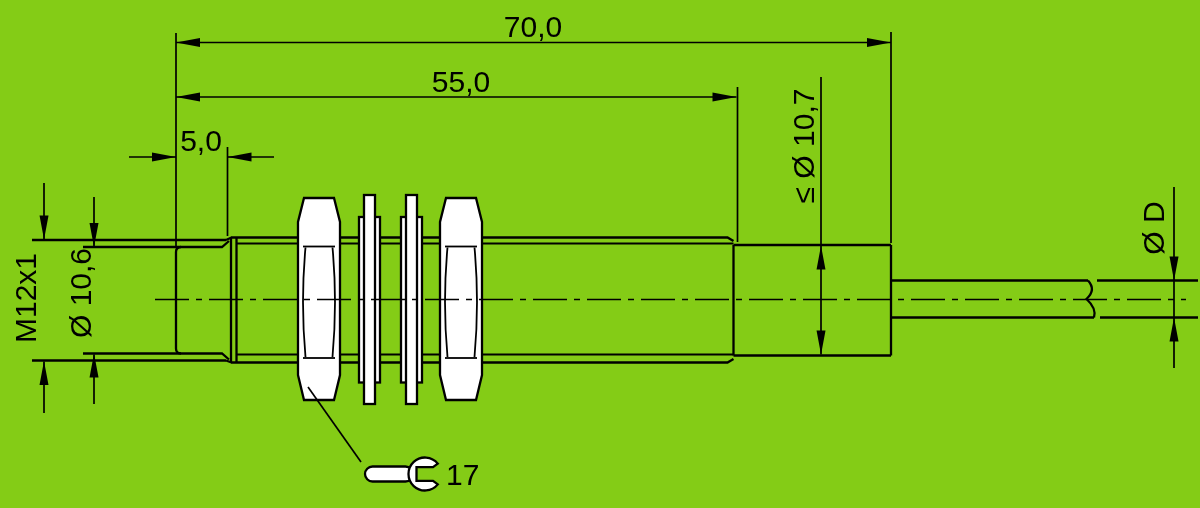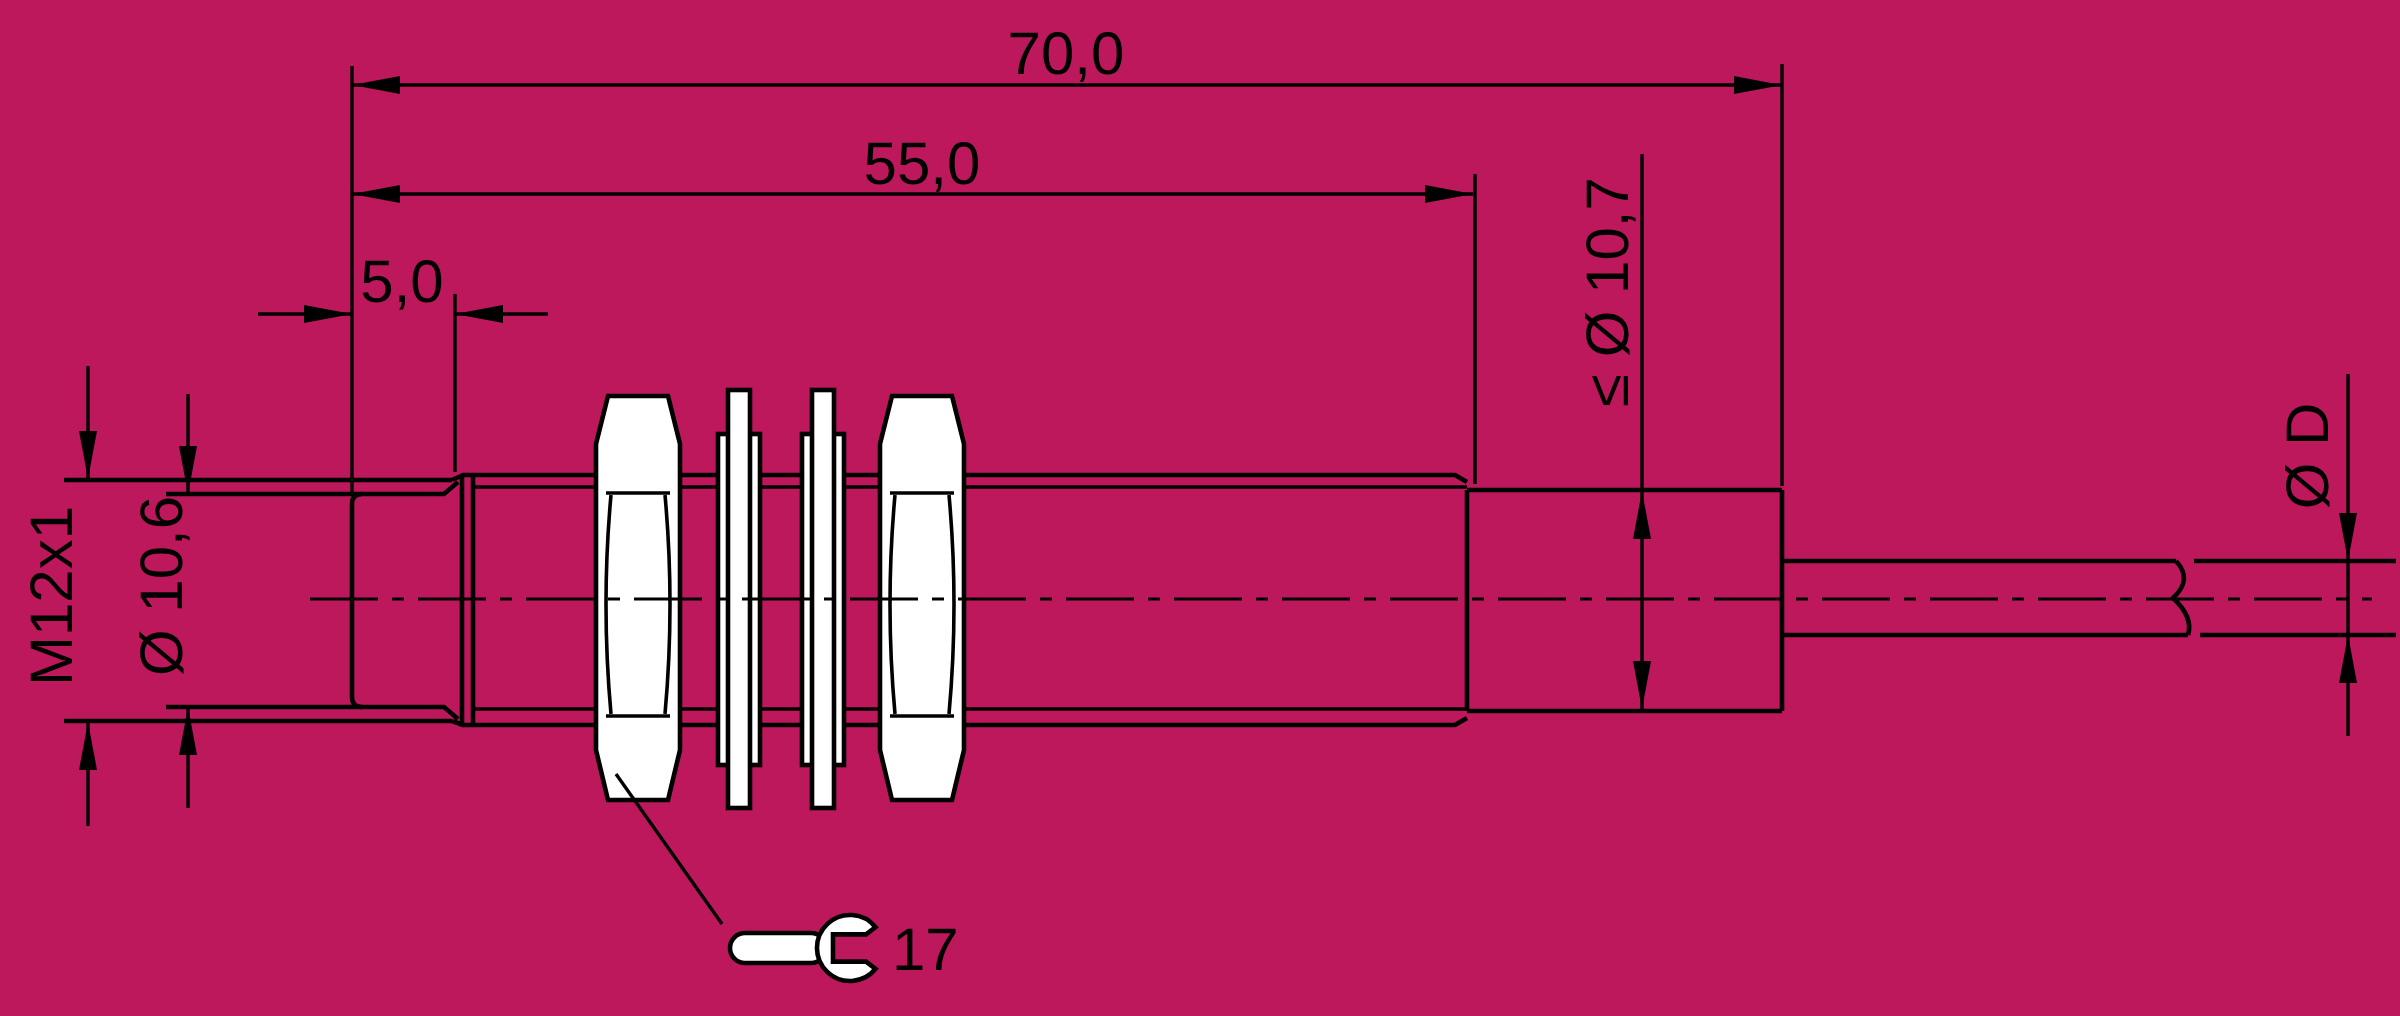--- a/index.html
+++ b/index.html
@@ -4,21 +4,21 @@
 <style>
   html, body {
     margin: 0;
     padding: 0;
     background: #ffffff;
   }
   #stage {
     position: relative;
     width: 1200px;
     height: 508px;
-    background: #be185d;
+    background: #84cc16;
     overflow: hidden;
     font-family: "Liberation Sans", sans-serif;
   }
   svg text {
     font-family: "Liberation Sans", sans-serif;
     font-size: 30px;
     fill: #000000;
   }
   .part   { stroke: #000; stroke-width: 2.3; fill: none; }
   .partf  { stroke: #000; stroke-width: 2.3; fill: #ffffff; }

